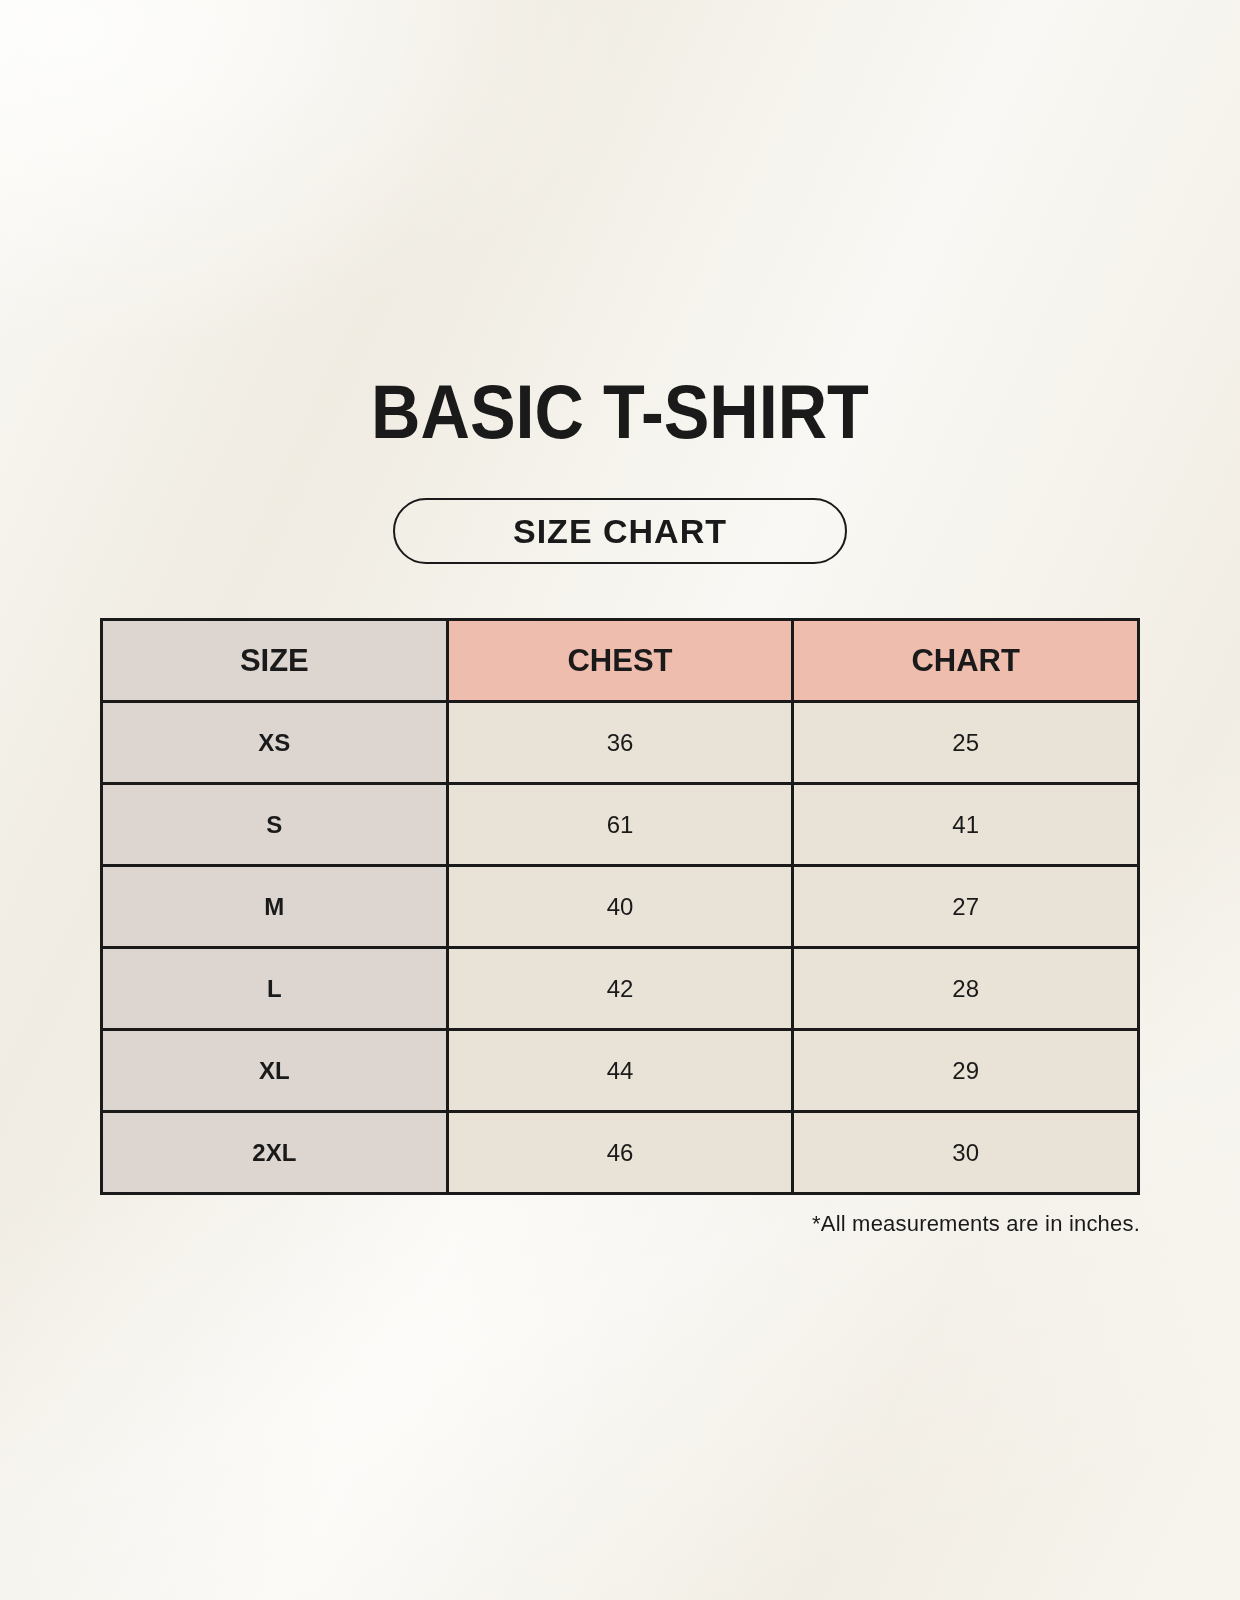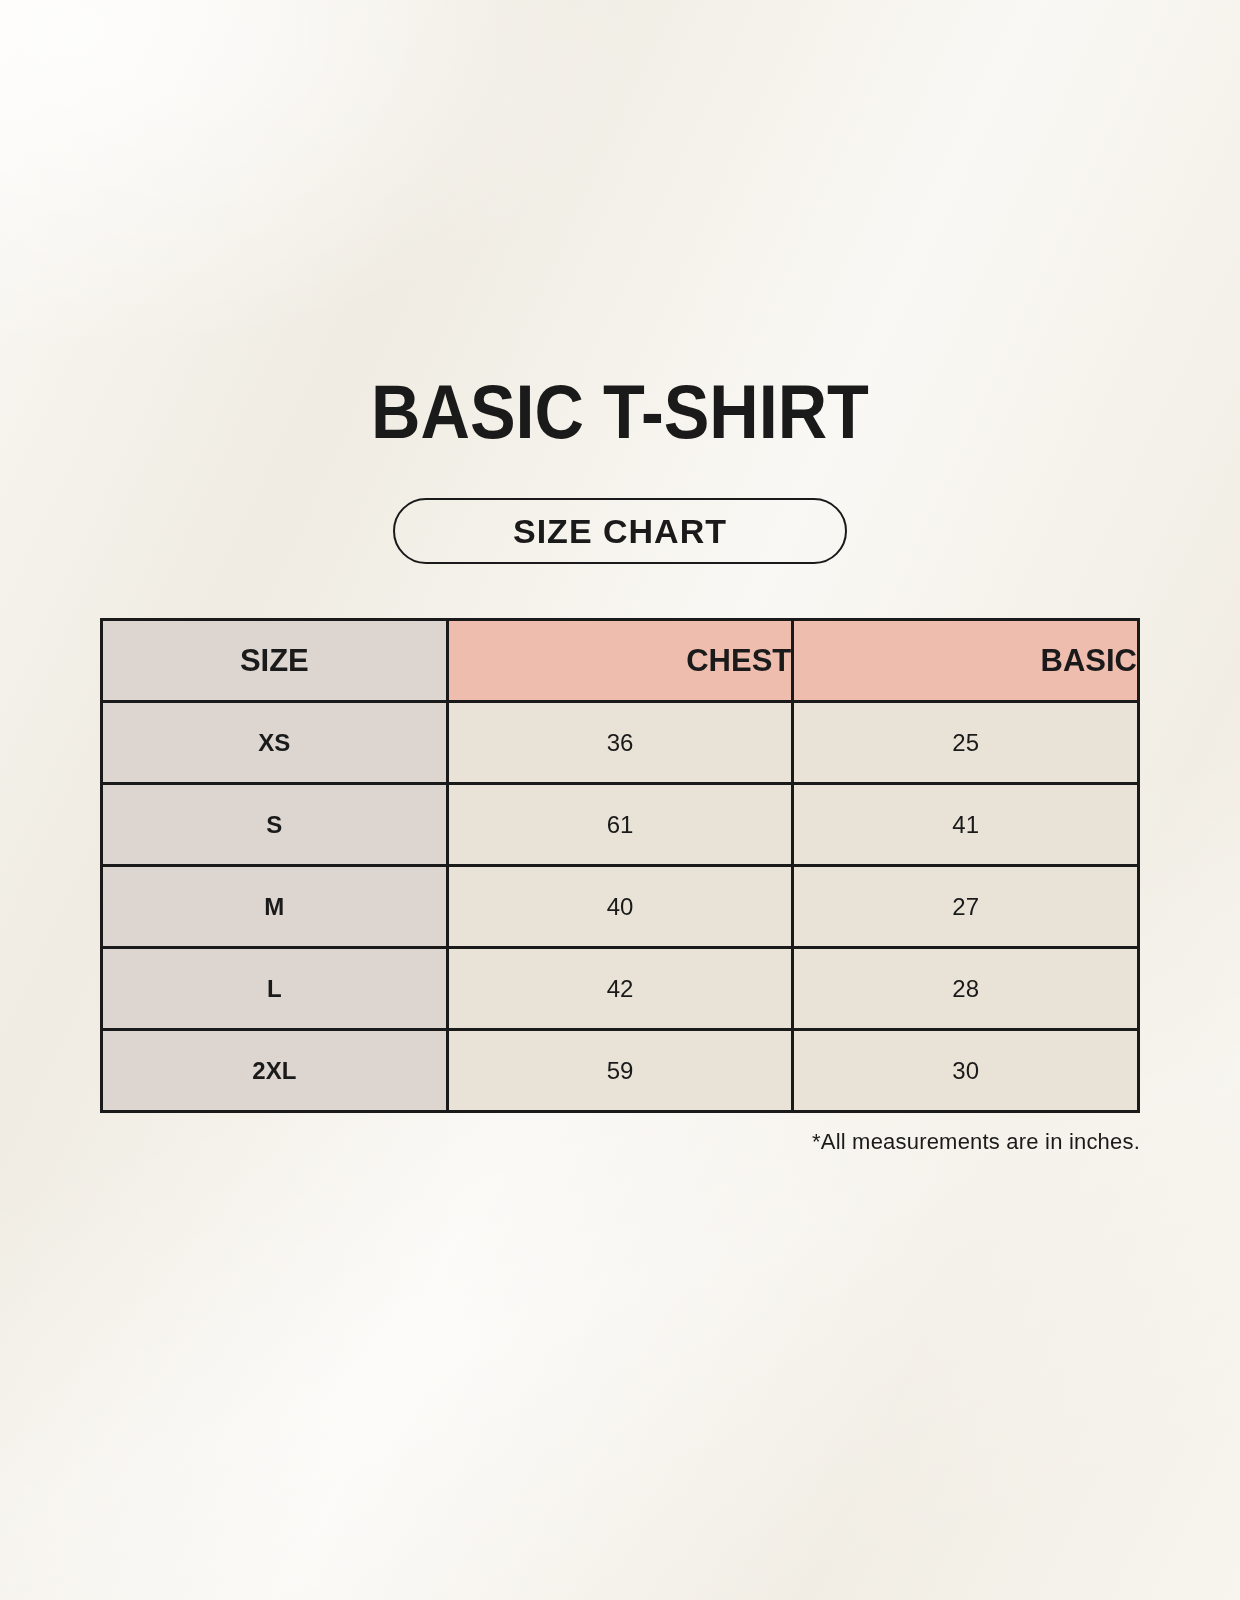--- a/index.html
+++ b/index.html
@@ -65,21 +65,21 @@
     text-align: center;
     vertical-align: middle;
     font-size: 24px;
   }
 
   .size-table thead th { font-weight: bold; font-size: 31px; }
 
   .size-table th.size-col,
   .size-table td.size-col { background: var(--size_column, #dcd5d0); }
 
-  .size-table thead th.accent-col { background: var(--accent, #eebdae); text-align: right; }
+  .size-table thead th.accent-col { background: var(--accent, #eebdae); }
 
   .size-table tbody td.value-col {
     background: var(--cell, #e9e3d7);
     font-weight: normal;
   }
 
   .size-table tbody td.size-col { font-weight: bold; }
 
   .footnote {
     width: 1040px;
@@ -99,21 +99,21 @@
 
   <div class="size-chart-pill">
     <span>SIZE CHART</span>
   </div>
 
   <table class="size-table">
     <thead>
       <tr>
         <th class="size-col">SIZE</th>
         <th class="accent-col">CHEST</th>
-        <th class="accent-col">BASIC</th>
+        <th class="accent-col">CHART</th>
       </tr>
     </thead>
     <tbody>
       <tr>
         <td class="size-col">XS</td>
         <td class="value-col">36</td>
         <td class="value-col">25</td>
       </tr>
       <tr>
         <td class="size-col">S</td>
@@ -124,22 +124,27 @@
         <td class="size-col">M</td>
         <td class="value-col">40</td>
         <td class="value-col">27</td>
       </tr>
       <tr>
         <td class="size-col">L</td>
         <td class="value-col">42</td>
         <td class="value-col">28</td>
       </tr>
       <tr>
+        <td class="size-col">XL</td>
+        <td class="value-col">44</td>
+        <td class="value-col">29</td>
+      </tr>
+      <tr>
         <td class="size-col">2XL</td>
-        <td class="value-col">59</td>
+        <td class="value-col">46</td>
         <td class="value-col">30</td>
       </tr>
     </tbody>
   </table>
 
   <div class="footnote">*All measurements are in inches.</div>
 
 </div>
 
 </body></html>

